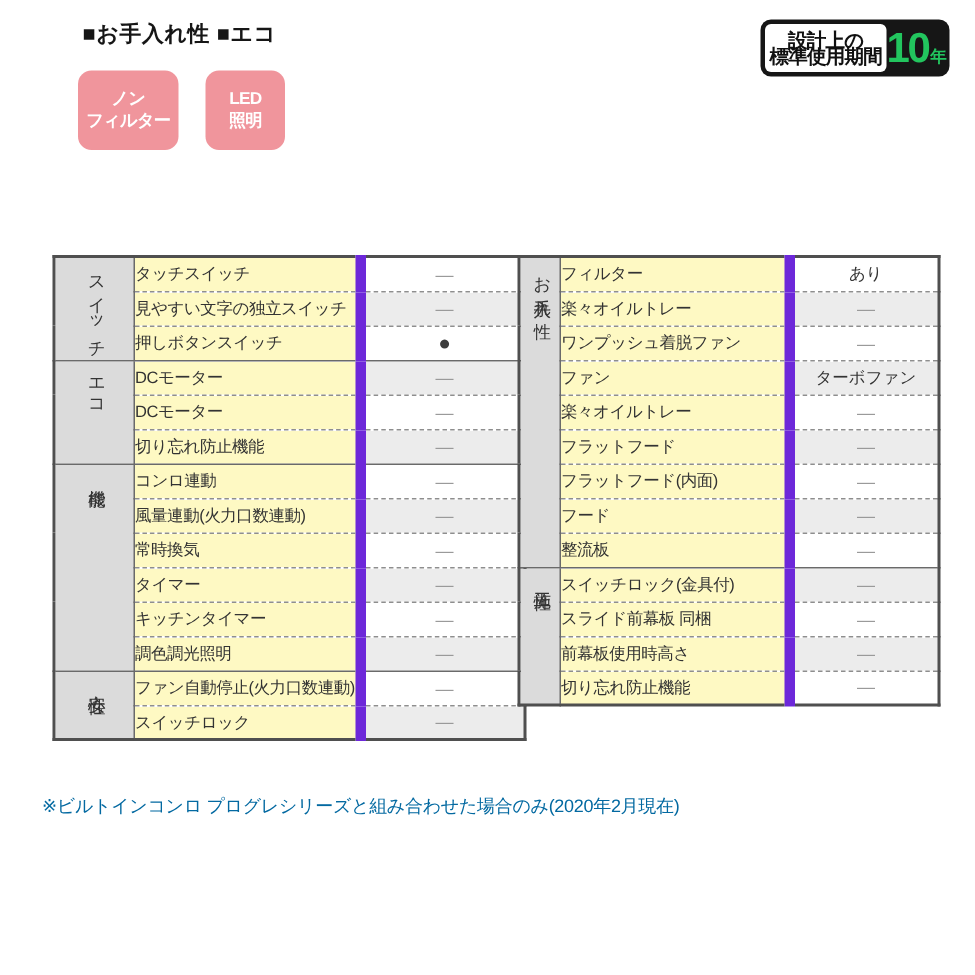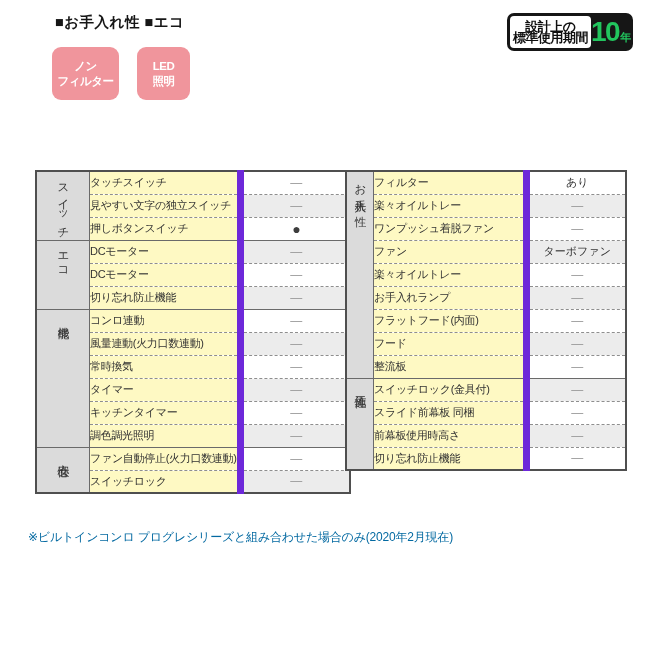--- a/index.html
+++ b/index.html
@@ -183,21 +183,21 @@
           </tr>
           <tr>
             <td class="label">ファン</td>
             <td class="value shade"><span class="">ターボファン</span></td>
           </tr>
           <tr>
             <td class="label">楽々オイルトレー</td>
             <td class="value"><span class="muted">—</span></td>
           </tr>
           <tr>
-            <td class="label">お手入れランプ</td>
+            <td class="label">フラットフード</td>
             <td class="value shade"><span class="muted">—</span></td>
           </tr>
           <tr>
             <td class="label">フラットフード(内面)</td>
             <td class="value"><span class="muted">—</span></td>
           </tr>
           <tr>
             <td class="label">フード</td>
             <td class="value shade"><span class="muted">—</span></td>
           </tr>

